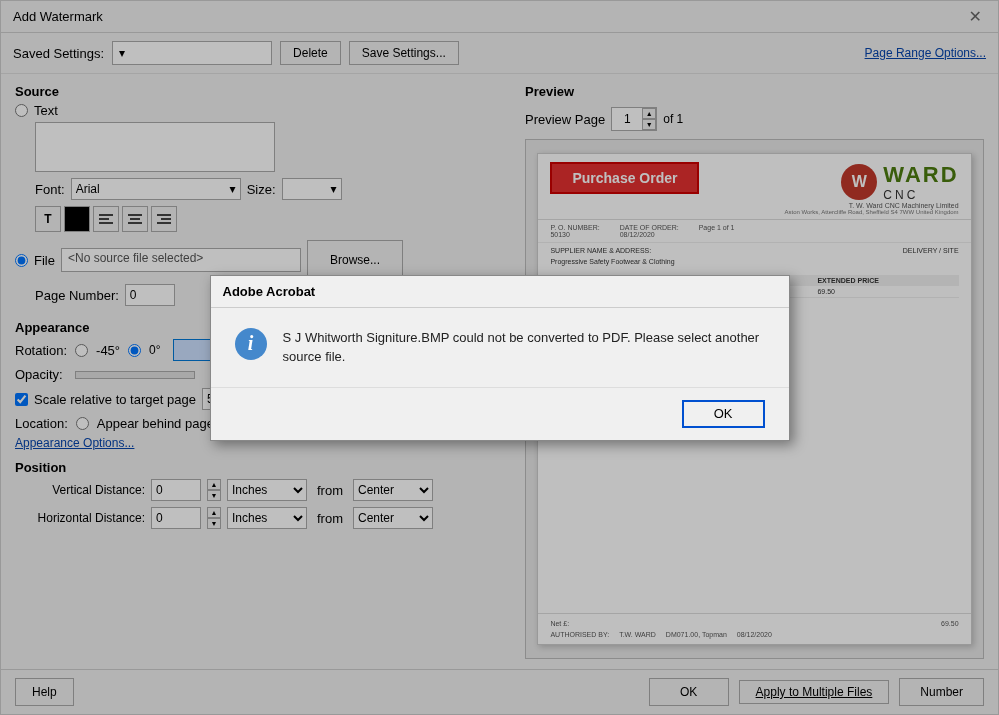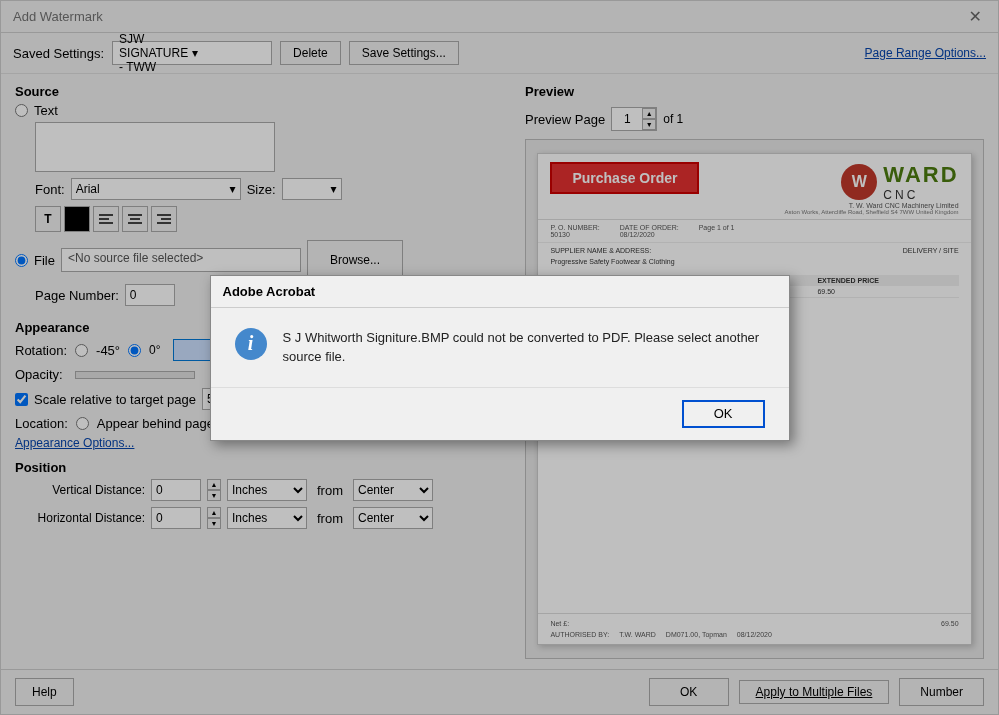--- a/index.html
+++ b/index.html
@@ -30,21 +30,21 @@
       background: #f0f0f0;
       padding: 8px 12px;
       display: flex;
       align-items: center;
       justify-content: space-between;
       border-bottom: 1px solid #ccc;
       height: 32px;
     }
     .title-bar-title {
       font-size: 13px;
-      color: #737373;
+      color: #000000;
     }
     .close-btn {
       font-size: 16px;
       cursor: pointer;
       color: #666;
       background: none;
       border: none;
       padding: 0 4px;
     }
 
@@ -562,21 +562,20 @@
 <div class="main-window">
 
   <div class="title-bar">
     <span class="title-bar-title">Add Watermark</span>
     <button class="close-btn">✕</button>
   </div>
 
   <div class="saved-settings-row">
     <span class="saved-settings-label">Saved Settings:</span>
     <div class="saved-settings-dropdown">
-      <span>SJW SIGNATURE - TWW</span>
       <span>▾</span>
     </div>
     <button class="btn">Delete</button>
     <button class="btn">Save Settings...</button>
     <a class="page-range-link">Page Range Options...</a>
   </div>
 
   <div class="main-content">
 
     <div class="left-panel">

